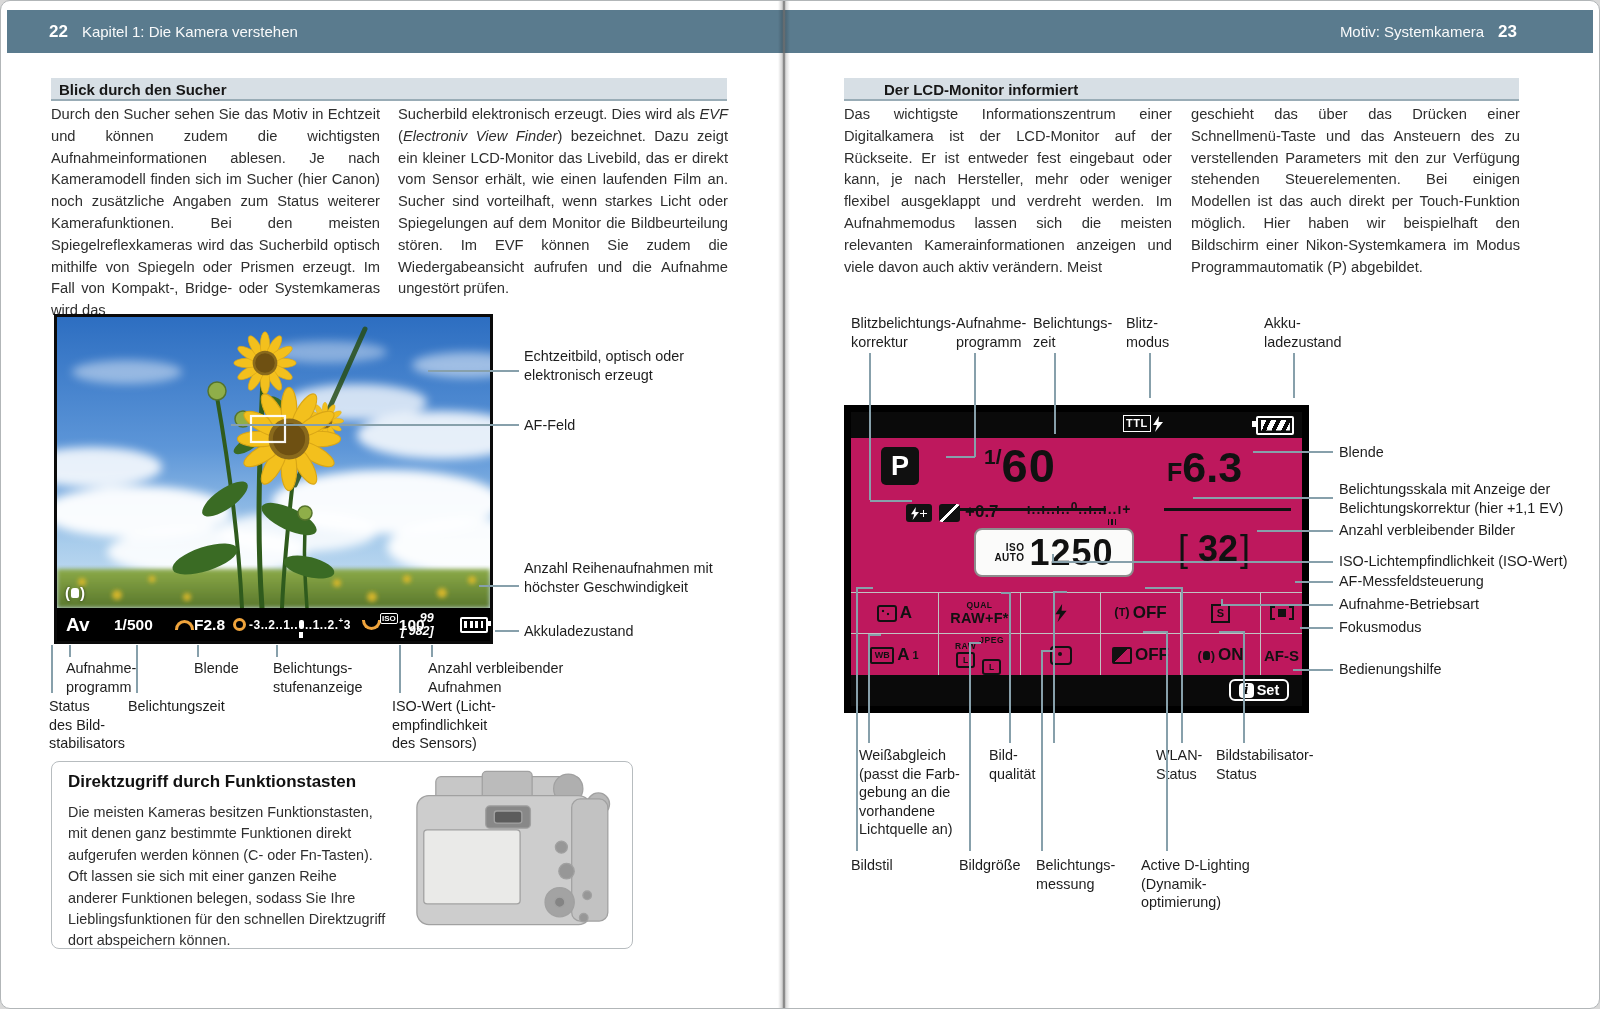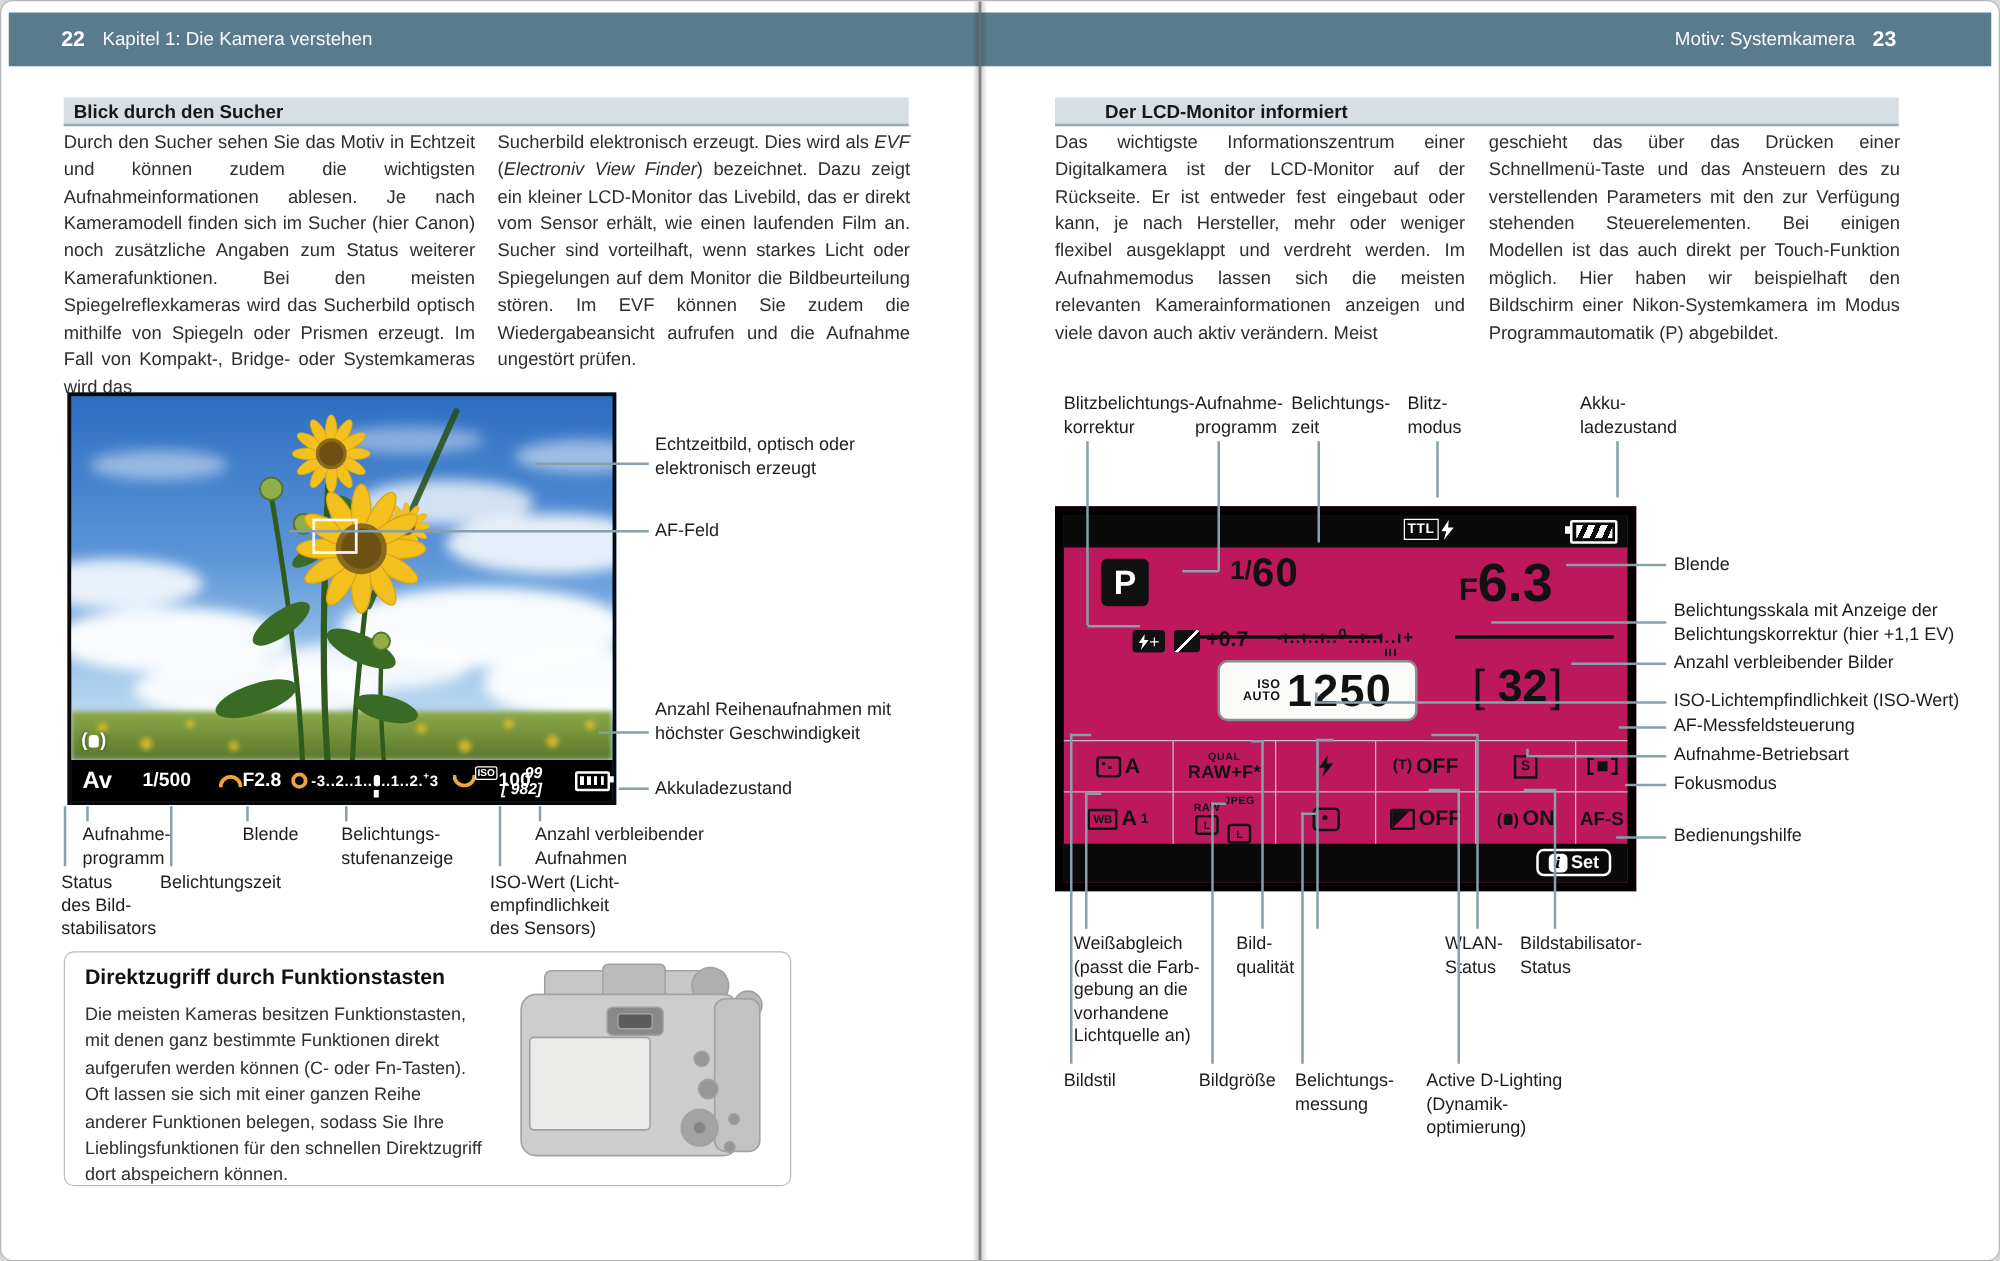--- a/index.html
+++ b/index.html
@@ -47,21 +47,21 @@
   .lcd-top{position:absolute;left:0;top:0;width:451px;height:26px;background:#0a0a0a;}
   .ttl-badge{position:absolute;left:272px;top:3px;display:flex;align-items:center;gap:2px;}
   .ttl-badge .t{border:1.5px solid #fff;color:#fff;font-size:11px;font-weight:bold;letter-spacing:.5px;padding:0 2px;line-height:15px;}
   .lcd-batt{position:absolute;right:8px;top:4px;width:34px;height:15px;border:2px solid #fff;border-radius:2px;
             background:repeating-linear-gradient(115deg,#fff 0 5px,transparent 5px 9px);background-size:85% 70%;background-position:3px 2px;background-repeat:no-repeat;}
   .lcd-batt::before{content:"";position:absolute;left:-6px;top:3px;width:4px;height:6px;background:#fff;}
   .pbadge{position:absolute;left:30px;top:35px;width:38px;height:38px;background:#101010;border-radius:5px;
           color:#fff;font-size:27px;font-weight:bold;display:flex;align-items:center;justify-content:center;}
   .shutter{position:absolute;left:133px;top:30px;display:flex;color:#111;}
   .shutter .pre{font-size:21px;font-weight:600;margin-top:3px;}
-  .shutter .big{font-size:32px;font-weight:600;line-height:1;letter-spacing:1px;}
+  .shutter .big{font-size:47px;font-weight:600;line-height:1;letter-spacing:1px;}
   .aperture{position:absolute;left:316px;top:34px;display:flex;align-items:flex-end;color:#111;}
   .aperture .pre{font-size:25px;font-weight:600;margin-bottom:2px;}
   .aperture .big{font-size:43px;font-weight:600;line-height:1;text-align:right;}
   .uline{position:absolute;height:3px;background:#111;}
   .ev-icon1{position:absolute;left:55px;top:92px;width:26px;height:18px;background:#111;border-radius:3px;display:flex;align-items:center;justify-content:center;gap:1px;}
   .ev-icon2{position:absolute;left:88px;top:92px;width:21px;height:18px;background:#111;border-radius:3px;
             background-image:linear-gradient(135deg,transparent 46%,#fff 46%,#fff 54%,transparent 54%);}
   .pm{width:7px;height:7px;position:relative;}
   .pm::before{content:"";position:absolute;left:0;top:3px;width:7px;height:1.6px;background:#fff;}
   .pm.plus::after{content:"";position:absolute;left:2.7px;top:0;width:1.6px;height:7px;background:#fff;}

